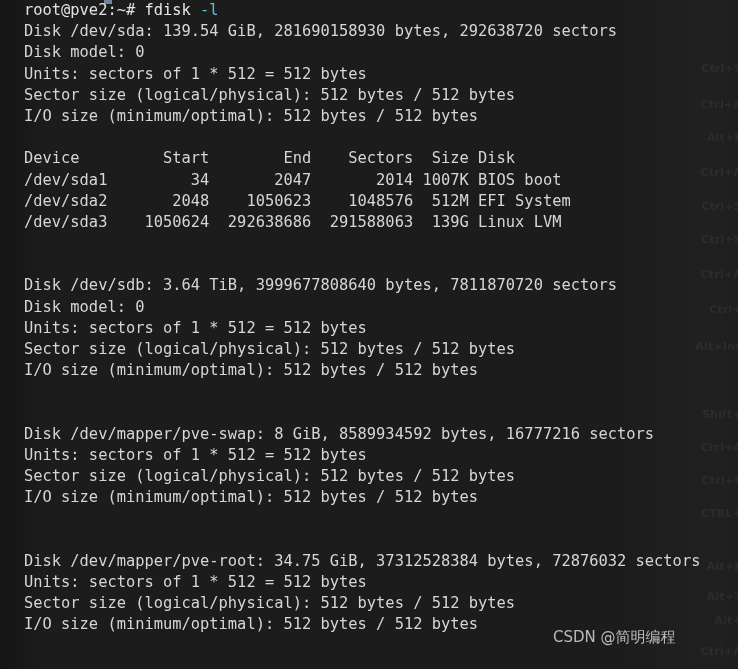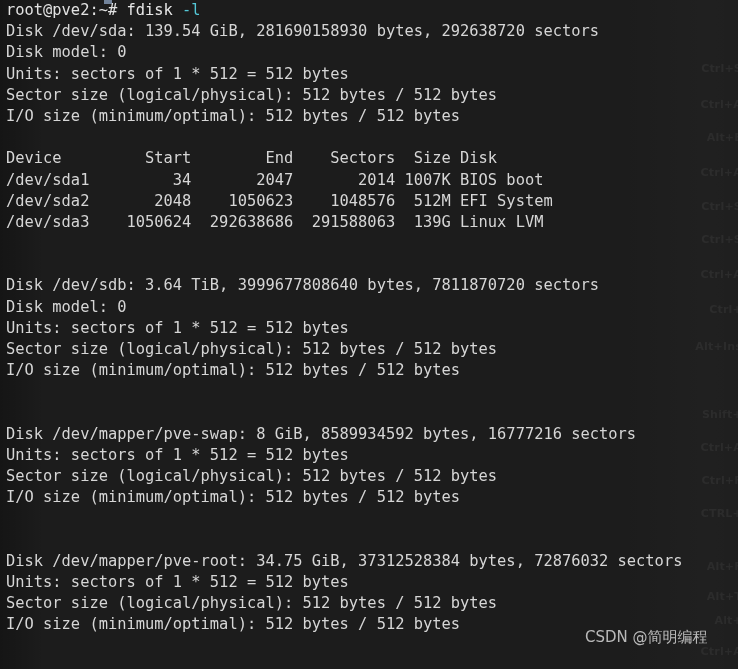--- a/index.html
+++ b/index.html
@@ -52,31 +52,31 @@
     top: 0;
     width: 738px;
     padding: 0;
   }
   .line {
     height: 21.2px;
     line-height: 21.2px;
     font-size: 15.4px;
     white-space: pre;
     color: #d6d6d6;
-    padding-left: 6px;
+    padding-left: 24px;
     letter-spacing: 0px;
   }
   .line.blank { color: transparent; }
   .c-prompt  { color: #e2e2e2; }
   .c-cmd     { color: #e8e8e8; }
   .c-flag    { color: #54c7d6; }
 
   #watermark {
     position: absolute;
-    left: 585px;
+    left: 553px;
     top: 628px;
     font-family: "DejaVu Sans", "Liberation Sans", sans-serif;
     font-size: 15px;
     color: #cfcfcf;
     opacity: 0.88;
     white-space: nowrap;
     pointer-events: none;
   }
   
   #top-sliver {

